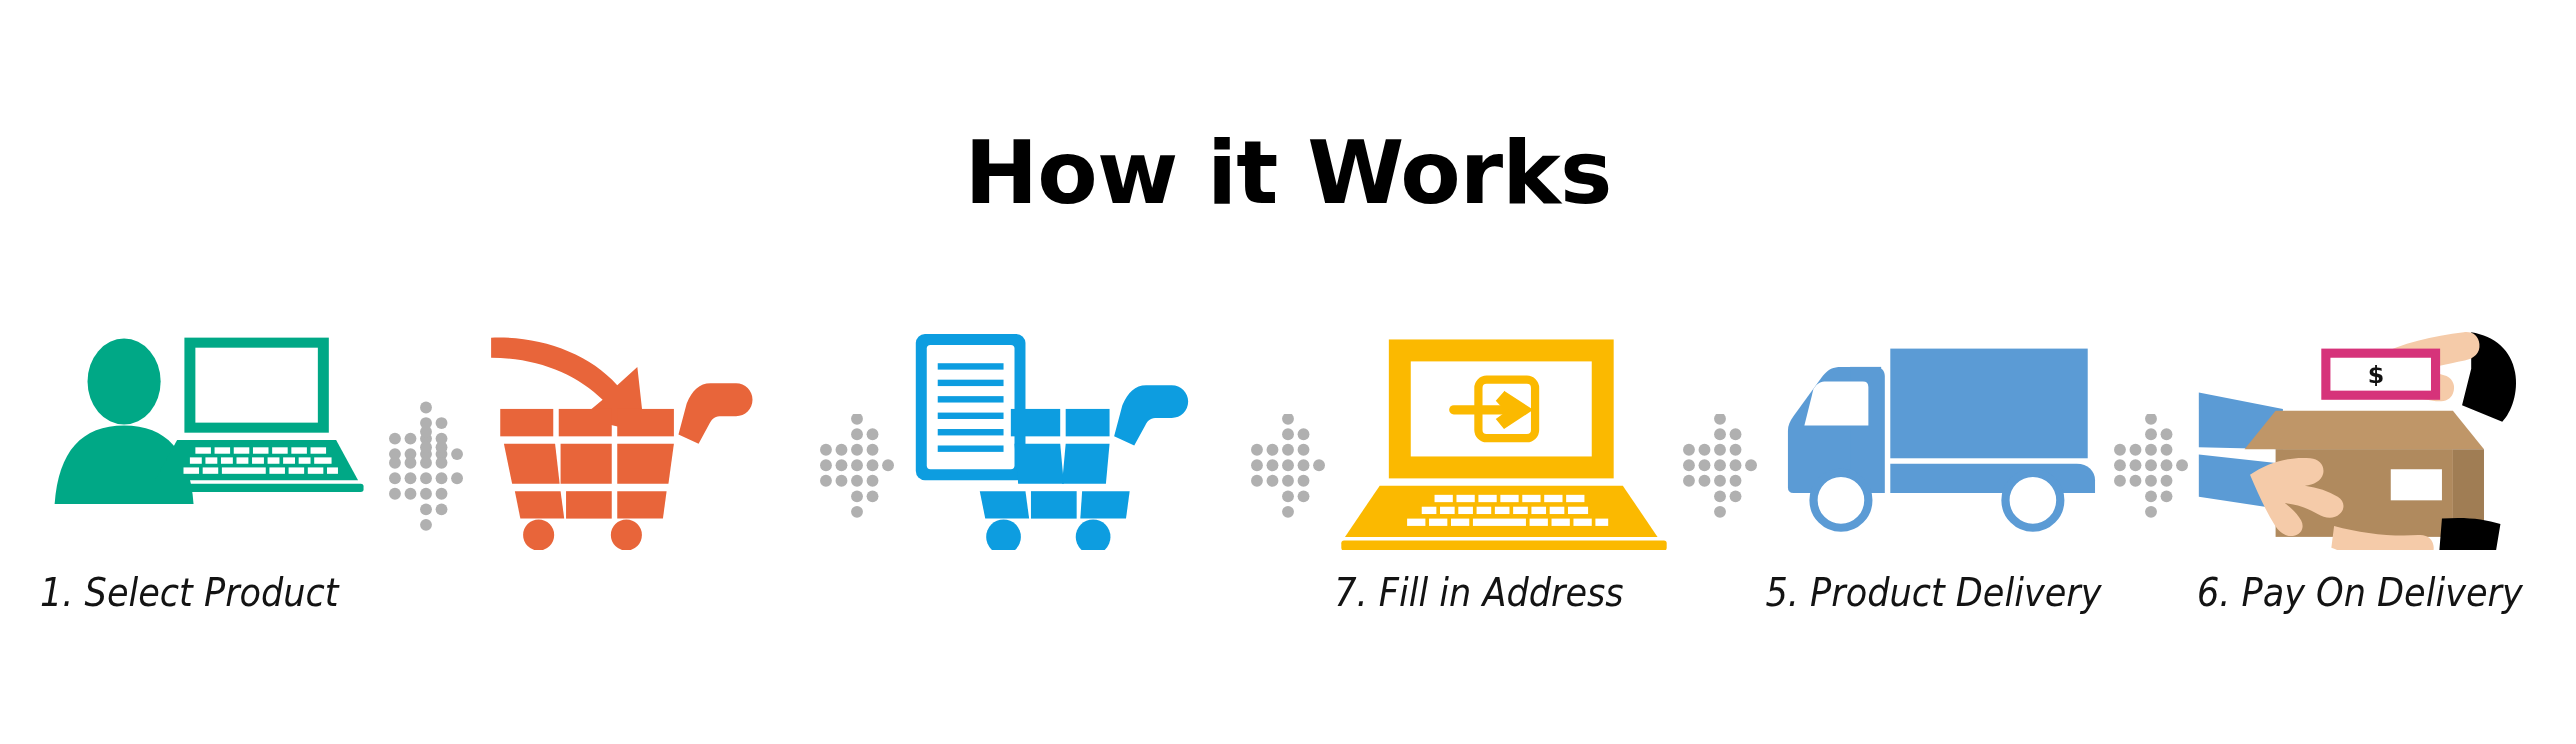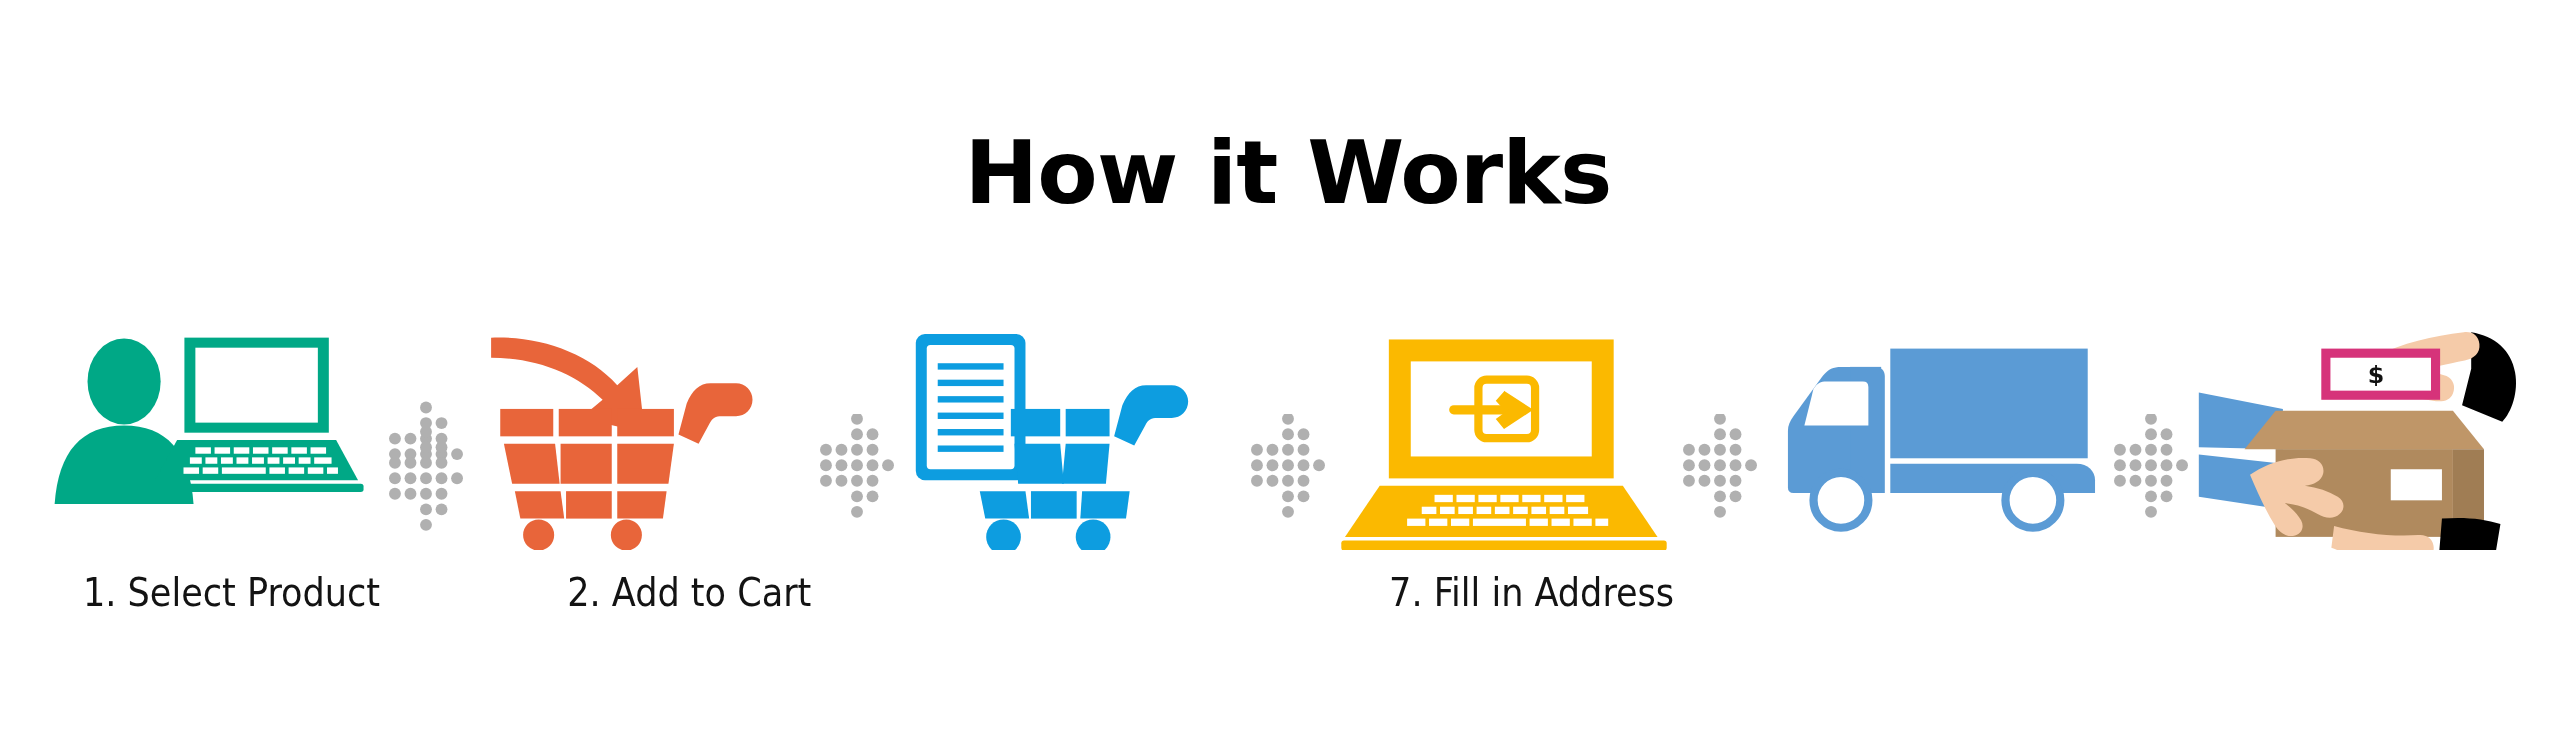--- a/index.html
+++ b/index.html
@@ -56,27 +56,28 @@
   .icon-box {
     width: 340px;
     height: 220px;
     position: relative;
   }
   .step-label {
     position: absolute;
     top: 240px;
     left: 0;
     width: 340px;
-    text-align: right;
+    text-align: left;
     font-family: "DejaVu Sans Condensed", "Liberation Sans Narrow", "Liberation Sans", sans-serif;
     font-size: 39px;
     line-height: 46px;
     color: #131313;
     white-space: nowrap;
     font-stretch: condensed;
+    font-style: italic;
   }
 
   
   .sep {
     width: 84px;
     height: 338px;
     position: relative;
     flex: none;
   }
   .sep svg { position: absolute; top: 71px; left: 0; }
@@ -198,21 +199,20 @@
             <path d="M160 124h62l-6 44h-56z"></path>
             <path d="M48 176h50l4 30H54z"></path>
             <rect x="104" y="176" width="50" height="30"></rect>
             <path d="M160 176h54l-4 30h-50z"></path>
 
             <circle cx="74" cy="224" r="17"></circle>
             <circle cx="170" cy="224" r="17"></circle>
           </g>
         </svg>
       </div>
-      <div class="step-label">2. Add to Cart</div>
     </div>
 
     <div class="sep">
       <svg width="84" height="119" viewBox="0 0 92 130" style="top:84px" xmlns="http://www.w3.org/2000/svg">
         <g fill="#b0b0b0">
           <circle cx="46" cy="5" r="6.5"></circle>
           <circle cx="46" cy="22" r="6.5"></circle>
             <circle cx="63" cy="22" r="6.5"></circle>
           <circle cx="12" cy="39" r="6.5"></circle>
             <circle cx="29" cy="39" r="6.5"></circle>
@@ -380,20 +380,21 @@
             <path d="M24 110c0-6 2-10 6-16l32-44c6-8 12-10 20-10h38c6 0 10 4 10 10v128H30c-4 0-6-2-6-6z"></path>
             <rect x="92" y="40" width="34" height="138"></rect>
 
             <path d="M52 64c4-6 8-8 14-8h40c4 0 6 2 6 6v42H42z" fill="#ffffff"></path>
           </g>
 
           <circle cx="82" cy="186" r="30" fill="#ffffff" stroke="#5b9bd5" stroke-width="9"></circle>
           <circle cx="292" cy="186" r="30" fill="#ffffff" stroke="#5b9bd5" stroke-width="9"></circle>
         </svg>
       </div>
+      <div class="step-label">5. Product Delivery</div>
     </div>
 
     <div class="sep">
       <svg width="84" height="119" viewBox="0 0 92 130" style="top:84px" xmlns="http://www.w3.org/2000/svg">
         <g fill="#b0b0b0">
           <circle cx="46" cy="5" r="6.5"></circle>
           <circle cx="46" cy="22" r="6.5"></circle>
             <circle cx="63" cy="22" r="6.5"></circle>
           <circle cx="12" cy="39" r="6.5"></circle>
             <circle cx="29" cy="39" r="6.5"></circle>
@@ -439,17 +440,18 @@
 
           <rect x="212" y="152" width="56" height="34" fill="#ffffff"></rect>
 
           <path d="M58 158c20-14 44-20 66-18 10 1 16 8 14 17-2 8-10 12-20 13 14 2 26 6 36 12 8 5 8 14 2 19-6 6-16 5-24 0-12-7-24-11-36-12 8 6 14 12 18 19 4 8 0 16-9 17-8 1-15-4-20-12-10-16-18-34-27-55z" fill="#f5cba9"></path>
 
           <path d="M150 214c30 8 62 12 92 10 10-1 17 5 17 14 0 10-7 15-18 15-34 1-66-4-94-15z" fill="#f5cba9"></path>
 
           <path d="M268 206c24-2 46 0 64 6l-8 48c-22-4-42-6-60-5z" fill="#000000"></path>
         </svg>
       </div>
+      <div class="step-label">6. Pay On Delivery</div>
     </div>
 
   </div>
 </div>
 
 
 </body></html>

